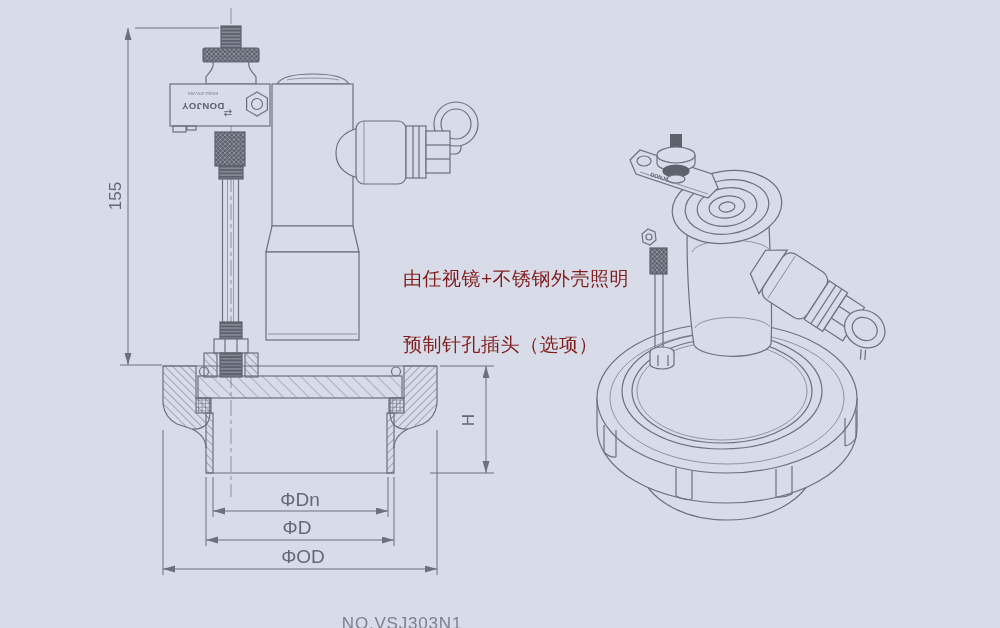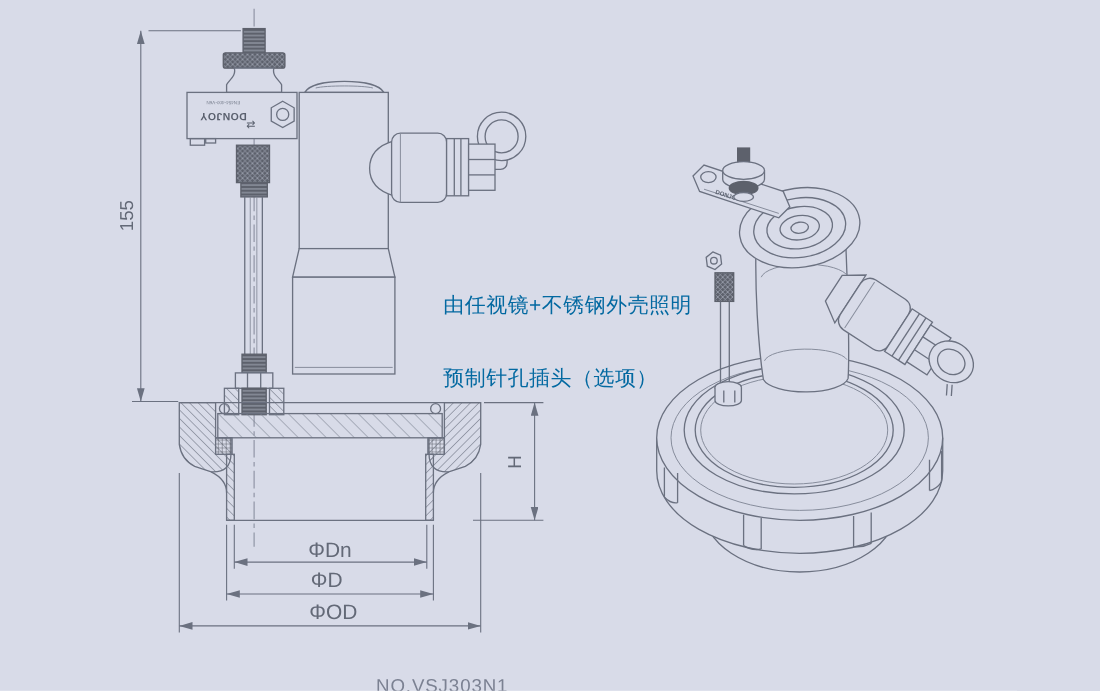--- a/index.html
+++ b/index.html
@@ -7,21 +7,21 @@
   .canvas{
     position:relative;
     width:1000px;height:628px;
     background:#d8dbe8;
     overflow:hidden;
   }
   svg text{font-family:"Liberation Sans",sans-serif;}
   .cn-note{
     position:absolute;left:403px;top:224px;
     font-size:19px;line-height:22px;
-    color:#0369a1;letter-spacing:0.5px;
+    color:#7f1d1d;letter-spacing:0.5px;
     white-space:pre;
   }
   .part-no{
     position:absolute;left:0;top:592px;width:804px;
     text-align:center;
     font-size:17px;color:#7b8192;letter-spacing:0.8px;margin-top:22px;
   }
   .dimtxt{fill:#636977;font-size:17px;}
   .dimtxt-big{fill:#636977;font-size:19px;}
 </style>

